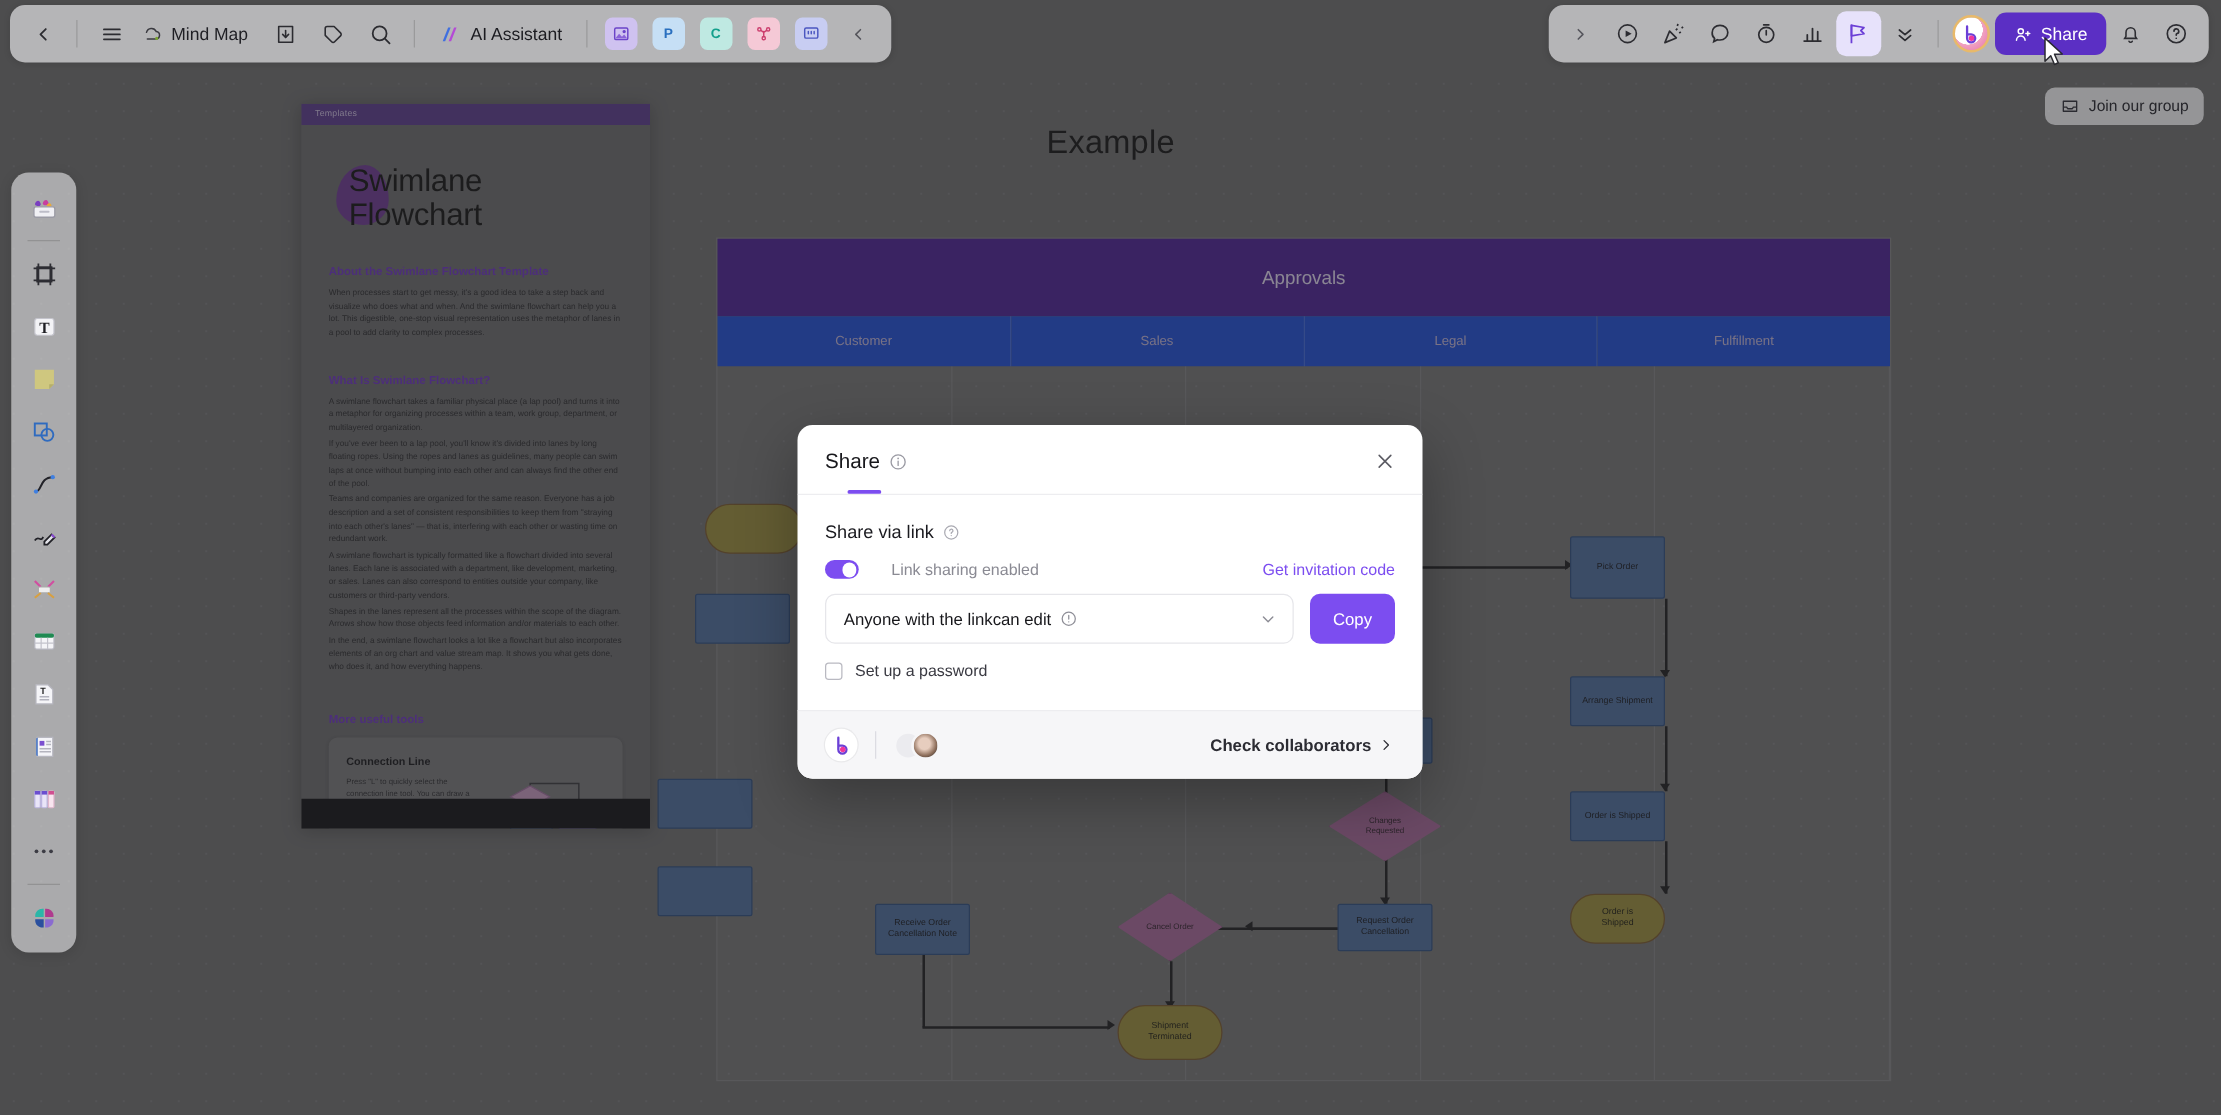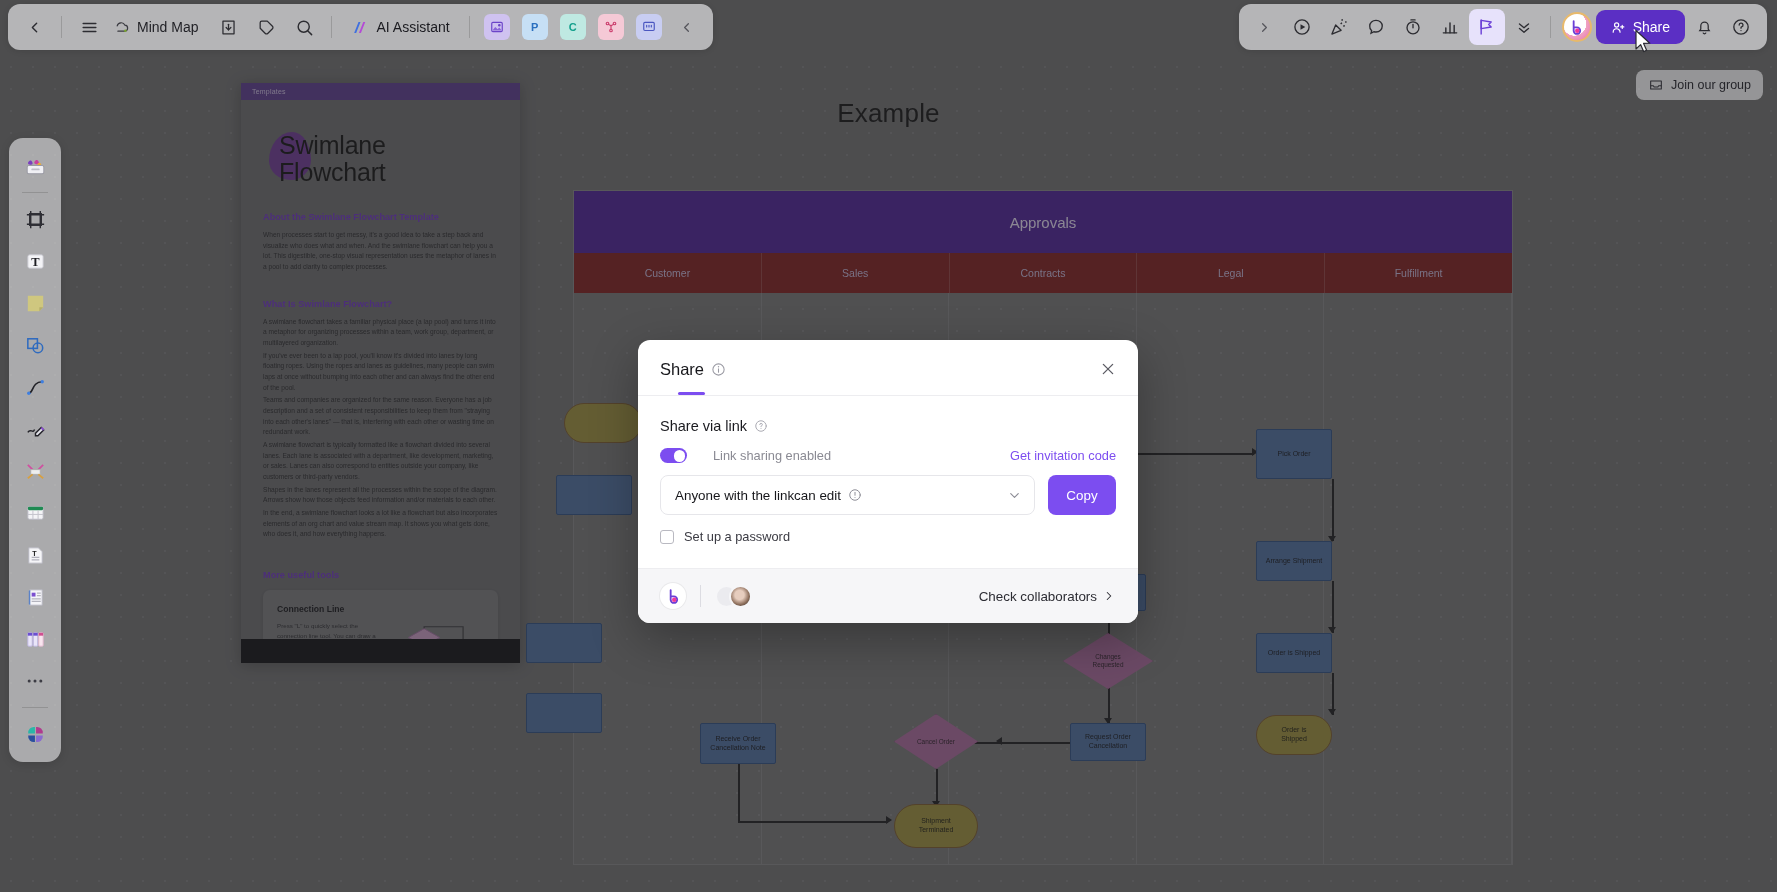--- a/index.html
+++ b/index.html
@@ -74,21 +74,21 @@
   }
   .lane-header {
     height: 62px; background: #4b1f96; color: #e4dcf3;
     display: flex; align-items: center; justify-content: center;
     font-size: 15px;
   }
   .lane-cols { display: flex; height: 40px; }
   .lane-col {
     flex: 1; color: #c3b6d9; font-size: 10.5px;
     display: flex; align-items: center; justify-content: center;
-    background: #7f1d1d; border-right: 1px solid rgba(255,255,255,.16);
+    background: #1d4ed8; border-right: 1px solid rgba(255,255,255,.16);
   }
   .lane-col:last-child { border-right: none; }
   .lane-body { position: relative; height: calc(100% - 102px); display: flex; }
   .lane-body .sep { flex: 1; border-right: 1px solid rgba(255,255,255,.12); }
   .lane-body .sep:last-child { border-right: none; }
 
   .node { position: absolute; display: flex; align-items: center; justify-content: center; text-align: center; }
   .n-rect {
     background: #4e6e9e; border: 1px solid #2f4f80; color: #14161c;
     font-size: 7px; line-height: 1.25; border-radius: 2px;
@@ -235,21 +235,21 @@
   }
   .foot-div { width: 1px; height: 22px; background: #dcdce2; margin: 0 14px; }
   .avatars { display: flex; align-items: center; }
   .av {
     width: 23px; height: 23px; border-radius: 50%; border: 2px solid #f6f6f8;
   }
   .av1 { background: #ebebef; }
   .av2 { margin-left: -9px; background: radial-gradient(circle at 45% 42%, #e7cdbe 30%, #8e6f5c 62%, #1a1a1c 100%); }
   .check-collab {
     margin-left: auto; font-size: 13.4px; color: #2c2c33; cursor: pointer;
-    display: flex; gap: 5px;
+    display: flex; gap: 5px; font-weight: bold;
   }
 
   
   .cursor { position: absolute; left: 1634px; top: 29px; z-index: 200; pointer-events: none; }
 </style>
 </head>
 <body>
 
 <div id="app">
 
@@ -299,21 +299,20 @@
       <div class="doc-bottom-dark"></div>
     </div>
 
     <div class="fc-title">Example</div>
 
     <div class="lane-wrap">
       <div class="lane-header">Approvals</div>
       <div class="lane-cols">
         <div class="lane-col">Customer</div>
         <div class="lane-col">Sales</div>
-        <div class="lane-col">Contracts</div>
         <div class="lane-col">Legal</div>
         <div class="lane-col">Fulfillment</div>
       </div>
       <div class="lane-body">
         <div class="sep"></div>
         <div class="sep"></div>
         <div class="sep"></div>
         <div class="sep"></div>
         <div class="sep"></div>
 

